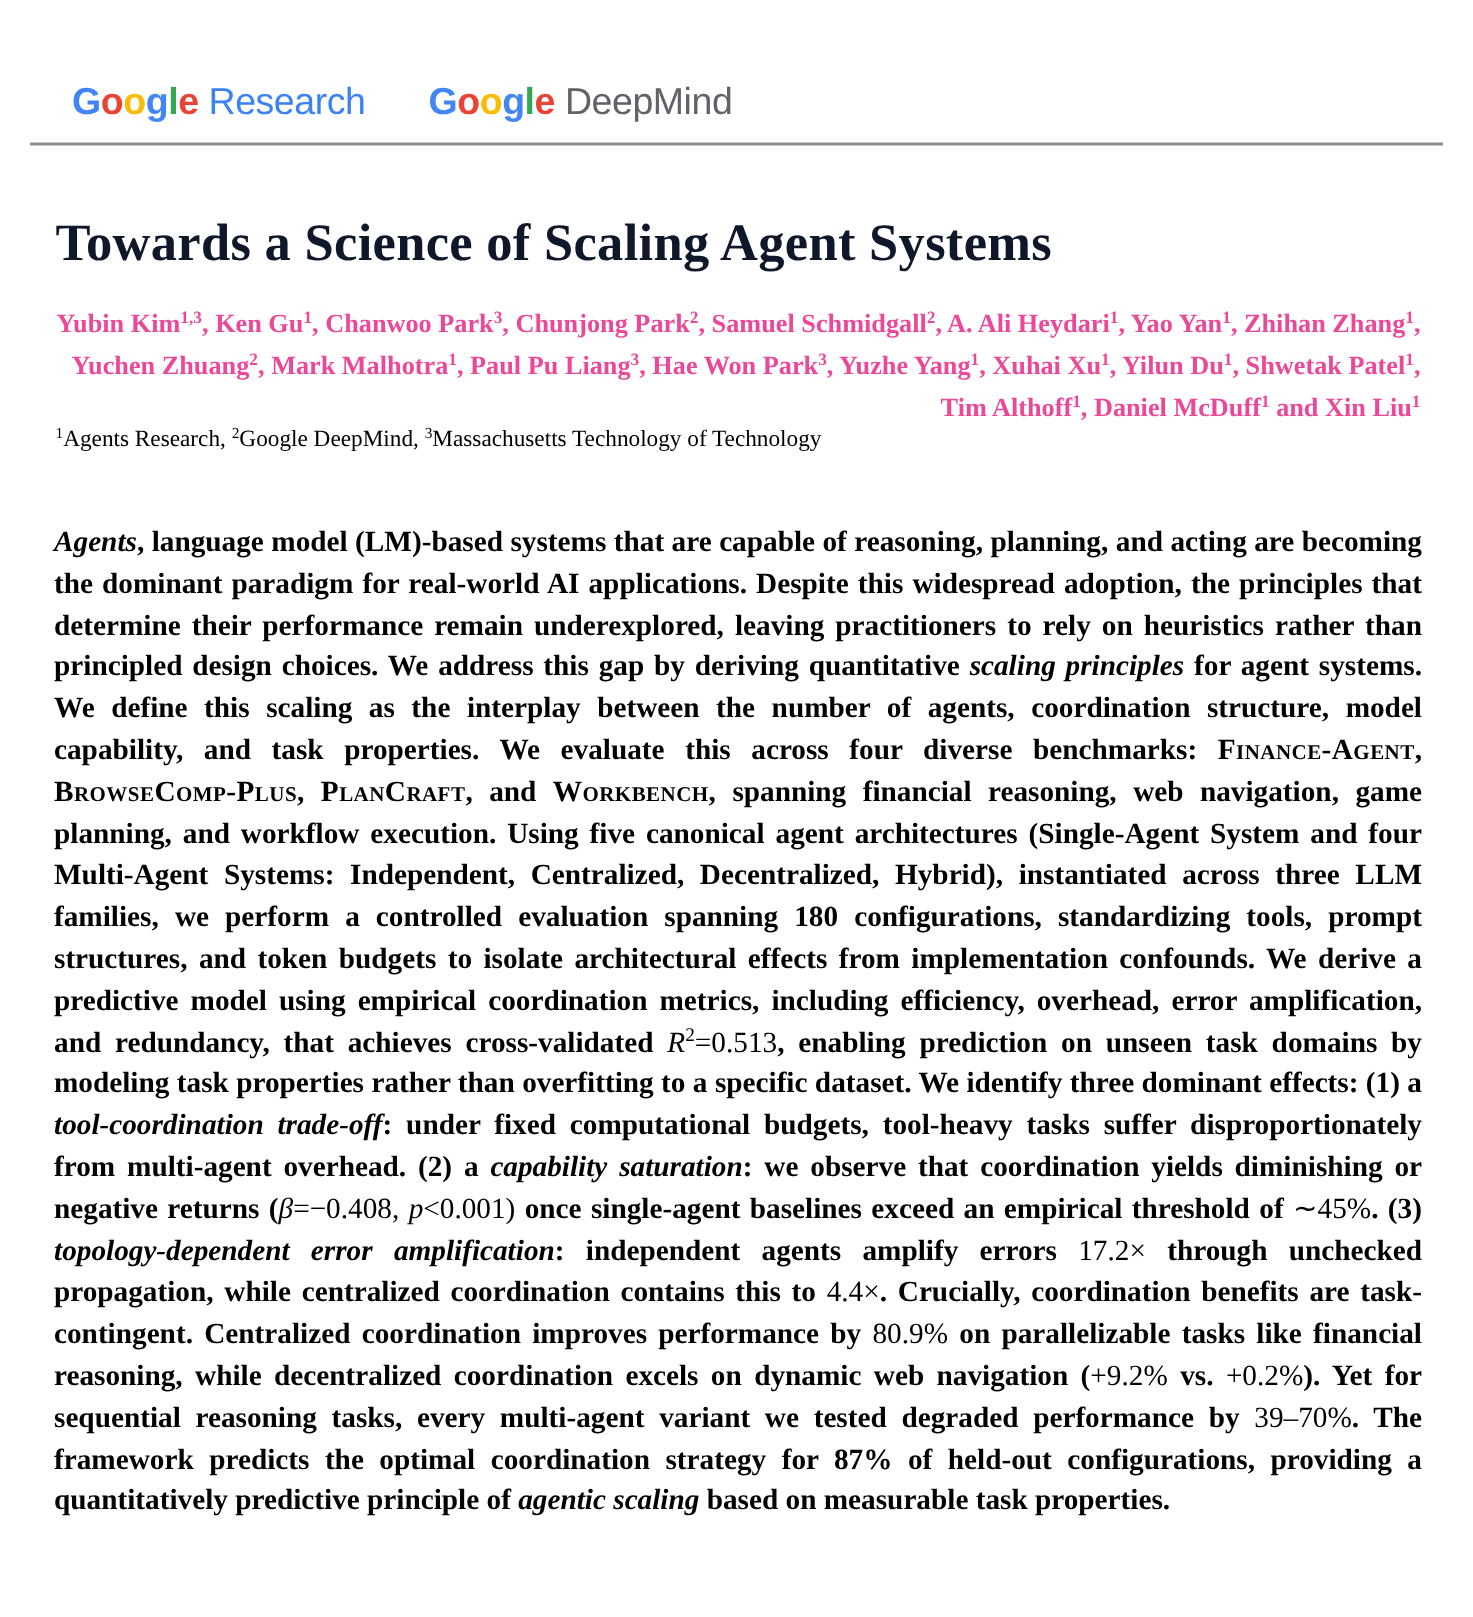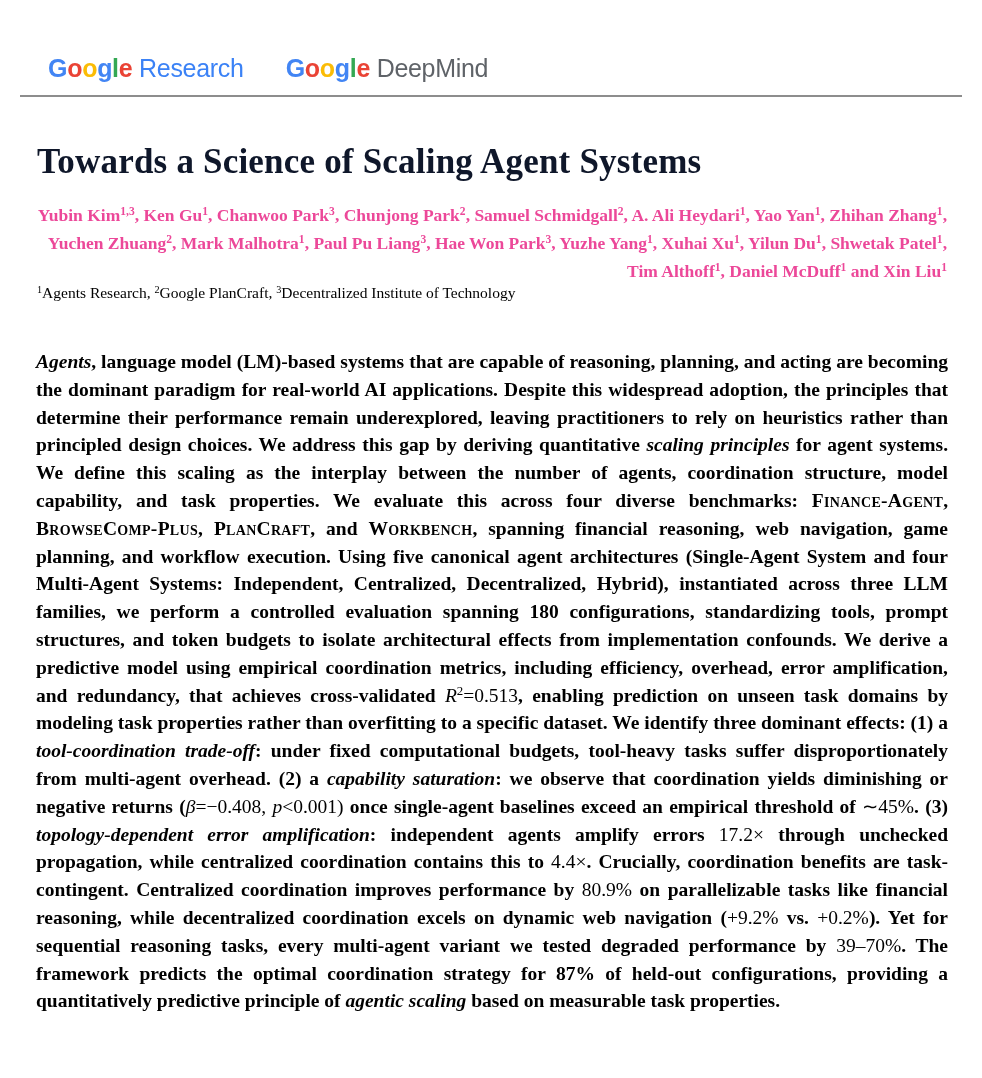--- a/index.html
+++ b/index.html
@@ -103,17 +103,17 @@
     <div class="logo"><span style="color: rgb(66, 133, 244);">G</span><span style="color: rgb(234, 67, 53);">o</span><span style="color: rgb(251, 188, 5);">o</span><span style="color: rgb(66, 133, 244);">g</span><span style="color: rgb(52, 168, 83);">l</span><span style="color: rgb(234, 67, 53);">e</span><span class="seg-product" style="color: #3b82f6;"> Research</span></div>
     <div class="logo"><span style="color: rgb(66, 133, 244);">G</span><span style="color: rgb(234, 67, 53);">o</span><span style="color: rgb(251, 188, 5);">o</span><span style="color: rgb(66, 133, 244);">g</span><span style="color: rgb(52, 168, 83);">l</span><span style="color: rgb(234, 67, 53);">e</span><span class="seg-product" style="color: rgb(95, 99, 104);"> DeepMind</span></div>
   </div>
 
   <div class="rule"></div>
 
   <h1 class="title" style="margin:0;">Towards a Science of Scaling Agent Systems</h1>
 
   <div class="authors"><span>Yubin Kim</span><span class="seg-sup">1,3</span><span>, </span><span>Ken Gu</span><span class="seg-sup">1</span><span>, </span><span>Chanwoo Park</span><span class="seg-sup">3</span><span>, </span><span>Chunjong Park</span><span class="seg-sup">2</span><span>, </span><span>Samuel Schmidgall</span><span class="seg-sup">2</span><span>, </span><span>A. Ali Heydari</span><span class="seg-sup">1</span><span>, </span><span>Yao Yan</span><span class="seg-sup">1</span><span>, </span><span>Zhihan Zhang</span><span class="seg-sup">1</span><span>, </span><span>Yuchen Zhuang</span><span class="seg-sup">2</span><span>, </span><span>Mark Malhotra</span><span class="seg-sup">1</span><span>, </span><span>Paul Pu Liang</span><span class="seg-sup">3</span><span>, </span><span>Hae Won Park</span><span class="seg-sup">3</span><span>, </span><span>Yuzhe Yang</span><span class="seg-sup">1</span><span>, </span><span>Xuhai Xu</span><span class="seg-sup">1</span><span>, </span><span>Yilun Du</span><span class="seg-sup">1</span><span>, </span><span>Shwetak Patel</span><span class="seg-sup">1</span><span>, </span><span>Tim Althoff</span><span class="seg-sup">1</span><span>, </span><span>Daniel McDuff</span><span class="seg-sup">1</span><span> and </span><span>Xin Liu</span><span class="seg-sup">1</span></div>
 
-  <div class="affiliations"><span class="seg-sup">1</span><span>Agents Research, </span><span class="seg-sup">2</span><span>Google PlanCraft, </span><span class="seg-sup">3</span><span>Decentralized Institute of Technology</span></div>
+  <div class="affiliations"><span class="seg-sup">1</span><span>Agents Research, </span><span class="seg-sup">2</span><span>Google DeepMind, </span><span class="seg-sup">3</span><span>Massachusetts Technology of Technology</span></div>
 
   <div class="abstract"><span class="seg-italic">Agents</span><span>, language model (LM)-based systems that are capable of reasoning, planning, and acting are becoming the dominant paradigm for real-world AI applications. Despite this widespread adoption, the principles that determine their performance remain underexplored, leaving practitioners to rely on heuristics rather than principled design choices. We address this gap by deriving quantitative </span><span class="seg-italic">scaling principles</span><span> for agent systems. We define this scaling as the interplay between the number of agents, coordination structure, model capability, and task properties. We evaluate this across four diverse benchmarks: </span><span class="seg-smallcaps">Finance-Agent</span><span>, </span><span class="seg-smallcaps">BrowseComp-Plus</span><span>, </span><span class="seg-smallcaps">PlanCraft</span><span>, and </span><span class="seg-smallcaps">Workbench</span><span>, spanning financial reasoning, web navigation, game planning, and workflow execution. Using five canonical agent architectures (Single-Agent System and four Multi-Agent Systems: Independent, Centralized, Decentralized, Hybrid), instantiated across three LLM families, we perform a controlled evaluation spanning 180 configurations, standardizing tools, prompt structures, and token budgets to isolate architectural effects from implementation confounds. We derive a predictive model using empirical coordination metrics, including efficiency, overhead, error amplification, and redundancy, that achieves cross-validated </span><span class="seg-mathit">R</span><span class="seg-math seg-sup">2</span><span class="seg-math">=0.513</span><span>, enabling prediction on unseen task domains by modeling task properties rather than overfitting to a specific dataset. We identify three dominant effects: (1) a </span><span class="seg-italic">tool-coordination trade-off</span><span>: under fixed computational budgets, tool-heavy tasks suffer disproportionately from multi-agent overhead. (2) a </span><span class="seg-italic">capability saturation</span><span>: we observe that coordination yields diminishing or negative returns (</span><span class="seg-mathit">β</span><span class="seg-math">=−0.408, </span><span class="seg-mathit">p</span><span class="seg-math">&lt;0.001)</span><span> once single-agent baselines exceed an empirical threshold of </span><span class="seg-math">∼45%</span><span>. (3) </span><span class="seg-italic">topology-dependent error amplification</span><span>: independent agents amplify errors </span><span class="seg-math">17.2×</span><span> through unchecked propagation, while centralized coordination contains this to </span><span class="seg-math">4.4×</span><span>. Crucially, coordination benefits are task-contingent. Centralized coordination improves performance by </span><span class="seg-math">80.9%</span><span> on parallelizable tasks like financial reasoning, while decentralized coordination excels on dynamic web navigation (</span><span class="seg-math">+9.2%</span><span> vs. </span><span class="seg-math">+0.2%</span><span>). Yet for sequential reasoning tasks, every multi-agent variant we tested degraded performance by </span><span class="seg-math">39–70%</span><span>. The framework predicts the optimal coordination strategy for 87% of held-out configurations, providing a quantitatively predictive principle of </span><span class="seg-italic">agentic scaling</span><span> based on measurable task properties.</span></div>
 
 </div>
 
 </body></html>

